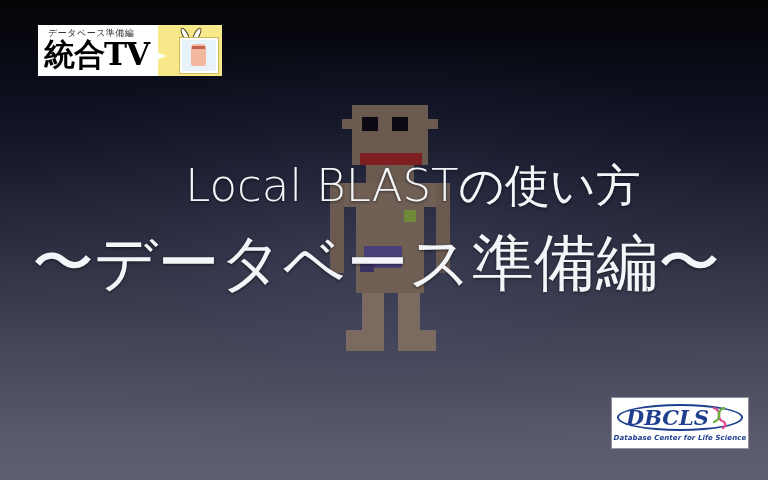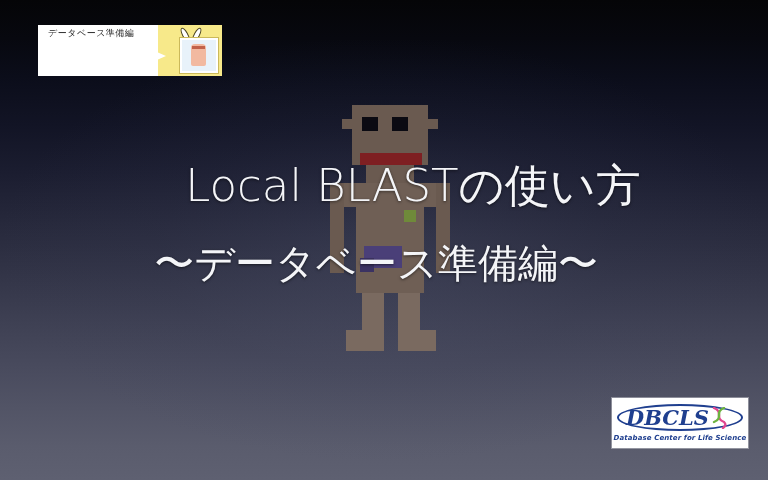--- a/index.html
+++ b/index.html
@@ -168,21 +168,21 @@
     letter-spacing: 0px;
     text-shadow: 0 1px 3px rgba(0,0,0,0.55);
     white-space: nowrap;
     padding-left: 29px;
   }
   .title-line2 {
     position: absolute;
     left: 0;
     top: 232px;
     width: 752px;
-    font-size: 40px;
+    font-size: 62px;
     line-height: 62px;
     color: #f4f5f8;
     font-family: "DejaVu Sans", sans-serif;
     font-weight: 300;
     text-shadow: 0 1px 3px rgba(0,0,0,0.55);
     white-space: nowrap;
   }
 
   
   .dbcls-logo {
@@ -248,20 +248,21 @@
   <div class="channel-logo">
     <div class="logo-yellow">
       <div class="logo-bunny-ear-l"></div>
       <div class="logo-bunny-ear-r"></div>
       <div class="logo-tv-screen">
         <div class="logo-tv-figure"></div>
       </div>
     </div>
     <div class="logo-speech-tail"></div>
     <div class="logo-sub">データベース準備編</div>
+    <div class="logo-main">統合TV</div>
   </div>
 
   <div class="pixel-figure">
       <div class="px" style="left: 42px; top: 7px; width: 76px; height: 12px; background: rgb(106, 90, 80);"></div>
       <div class="px" style="left: 42px; top: 19px; width: 10px; height: 14px; background: rgb(106, 90, 80);"></div>
       <div class="px" style="left: 52px; top: 19px; width: 16px; height: 14px; background: rgb(11, 10, 18);"></div>
       <div class="px" style="left: 68px; top: 19px; width: 14px; height: 14px; background: rgb(106, 90, 80);"></div>
       <div class="px" style="left: 82px; top: 19px; width: 16px; height: 14px; background: rgb(11, 10, 18);"></div>
       <div class="px" style="left: 98px; top: 19px; width: 20px; height: 14px; background: rgb(106, 90, 80);"></div>
       <div class="px" style="left: 32px; top: 21px; width: 10px; height: 10px; background: rgb(106, 90, 80);"></div>

